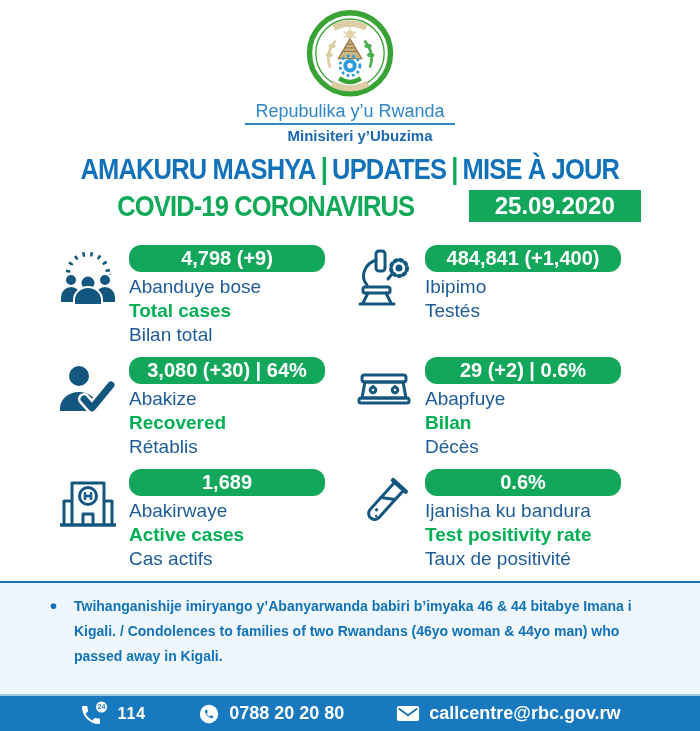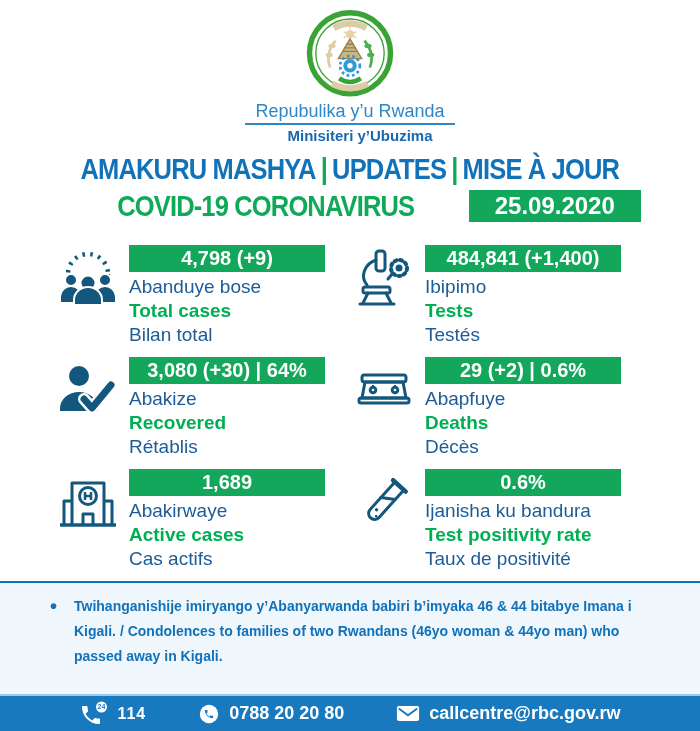--- a/index.html
+++ b/index.html
@@ -25,21 +25,21 @@
              width:172px; height:32px; display:flex; align-items:center; justify-content:center; }
 
   
   .stats { margin:22px 0 0 56px; display:grid; grid-template-columns:296px 296px; row-gap:10px; }
   .stat { display:flex; align-items:flex-start; }
   .stat-icon { flex:0 0 66px; margin-right:7px; padding-top:2px; }
   .stat-icon svg { width:64px; height:64px; display:block; }
   .stat-body { flex:1; }
   .stat-value { width:196px; height:27px; background:#12A75A; color:#ffffff; font-weight:800;
                 font-size:20px; display:flex; align-items:center; justify-content:center;
-                margin-bottom:3px; white-space:nowrap; }
+                margin-bottom:3px; white-space:nowrap;border-radius:12px; }
   .lbl { font-size:19px; line-height:24px; color:#1D5C96; white-space:nowrap; }
   .lbl.en { color:#00AF54; font-weight:bold; }
 
   
   .note { position:absolute; left:0; top:581px; width:700px; height:114px;
           border-top:2px solid #1172BA; background:#f0f7fc; padding:11px 30px 0 50px;
           display:flex; }
   .note .bullet { color:#1172BA; font-weight:bold; font-size:20px; line-height:25px; width:24px; flex:0 0 24px; }
   .note p { color:#1172BA; font-weight:bold; font-size:14px; line-height:25px; width:596px; }
 
@@ -131,21 +131,20 @@
           <path d="M16 46 l-5 10 M34 46 l5 10"></path>
           <path d="M8 57 h34"></path>
           <circle cx="47" cy="21" r="8" stroke-dasharray="2 3.5" stroke-width="4"></circle>
           <circle cx="47" cy="21" r="3.5" fill="#14577E" stroke="none"></circle>
           <path d="M40 27 l-4 5"></path>
         </svg>
       </div>
       <div class="stat-body">
         <div class="stat-value">484,841 (+1,400)</div>
         <div class="lbl">Ibipimo</div>
-        <div class="lbl en">Tests</div>
         <div class="lbl">Testés</div>
       </div>
     </div>
 
     <div class="stat">
       <div class="stat-icon">
         <svg viewBox="0 0 64 64">
           <g fill="#14577E">
             <circle cx="23" cy="17" r="10"></circle>
             <path d="M4 52 v-3 a19 16 0 0 1 38 0 v3 z"></path>
@@ -169,21 +168,21 @@
           <path d="M13 23 h38 l3 16 h-44 z"></path>
           <rect x="7" y="39" width="50" height="5" rx="2"></rect>
           <circle cx="21" cy="31" r="2.8"></circle>
           <circle cx="43" cy="31" r="2.8"></circle>
           <path d="M21 26 v2 M43 26 v2" stroke-width="2"></path>
         </svg>
       </div>
       <div class="stat-body">
         <div class="stat-value">29 (+2) | 0.6%</div>
         <div class="lbl">Abapfuye</div>
-        <div class="lbl en">Deaths</div>
+        <div class="lbl en">Bilan</div>
         <div class="lbl">Décès</div>
       </div>
     </div>
 
     <div class="stat">
       <div class="stat-icon">
         <svg viewBox="0 0 64 64" fill="none" stroke="#14577E" stroke-width="3" stroke-linejoin="round">
           <path d="M16 54 V12 h32 v42"></path>
           <path d="M8 54 V30 h8 M56 54 V30 h-8"></path>
           <circle cx="32" cy="25" r="8.5"></circle>

